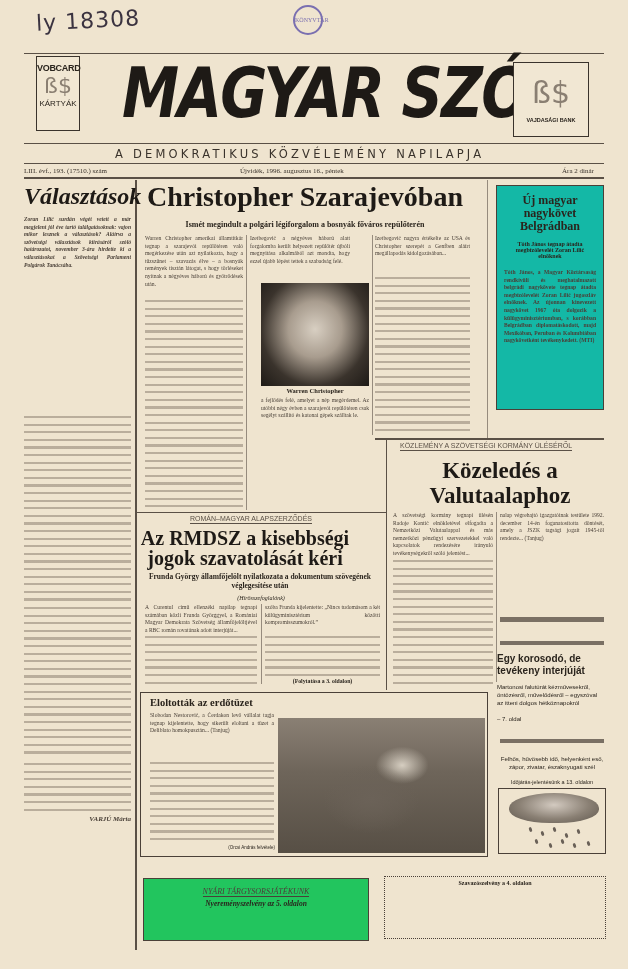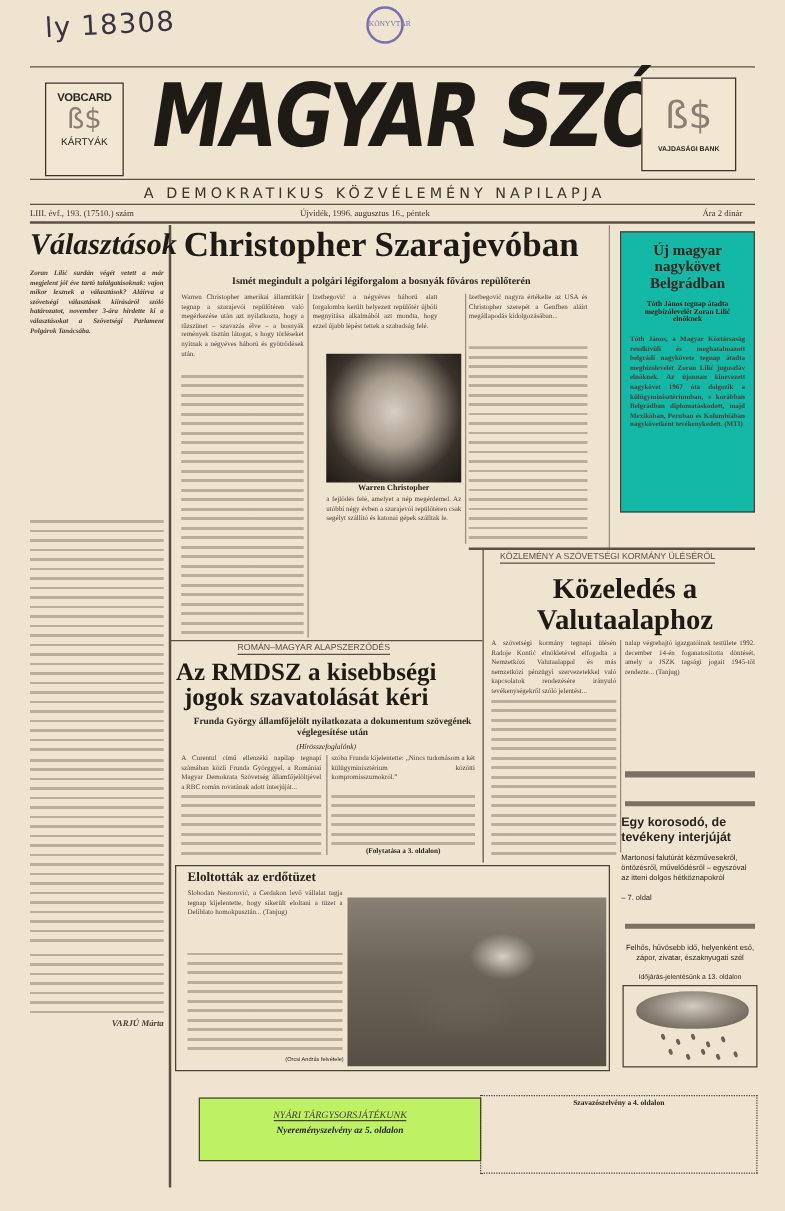--- a/index.html
+++ b/index.html
@@ -37,21 +37,21 @@
   .drops span { position: absolute; width: 3px; height: 5px; background: #6a6158; border-radius: 50%; transform: rotate(-20deg); }
 </style>
 </head>
 <body>
 
 <div class="abs hand" style="left:36px;top:8px;">ly 18308</div>
 <div class="abs stamp" style="left:293px;top:5px;"><span>KÖNYVTÁR</span></div>
 
 <div class="rule" style="left:24px;top:53px;width:580px;height:1px;"></div>
 
-<div class="abs logo-box" style="left:36px;top:66px;width:63px;height:75px;">
+<div class="abs logo-box" style="left:36px;top:56px;width:44px;height:75px;">
   <div class="sans-bold" style="font-size:9px;margin-top:6px;letter-spacing:-0.3px;">VOBCARD</div>
   <div style="font-family:'DejaVu Sans',sans-serif;font-size:22px;color:#8a7f72;line-height:26px;">ß$</div>
   <div style="font-family:'Liberation Sans',sans-serif;font-size:8px;">KÁRTYÁK</div>
 </div>
 
 <div class="abs masthead" style="left:122px;top:58px;width:500px;">MAGYAR SZÓ</div>
 
 <div class="abs logo-box" style="left:513px;top:62px;width:76px;height:75px;">
   <div style="font-family:'DejaVu Sans',sans-serif;font-size:30px;color:#8a7f72;line-height:48px;margin-top:6px;">ß$</div>
   <div class="sans-bold" style="font-size:5.5px;">VAJDASÁGI BANK</div>
@@ -103,21 +103,21 @@
 <div class="abs body-text" style="left:393px;top:512px;width:100px;height:150px;overflow:hidden;">A szövetségi kormány tegnapi ülésén Radoje Kontić elnökletével elfogadta a Nemzetközi Valutaalappal és más nemzetközi pénzügyi szervezetekkel való kapcsolatok rendezésére irányuló tevékenységekről szóló jelentést...</div>
 <div class="abs fill-lines" style="left:393px;top:560px;width:100px;height:125px;"></div>
 <div class="rule" style="left:496px;top:512px;width:0.8px;height:170px;opacity:.6"></div>
 <div class="abs body-text" style="left:500px;top:512px;width:104px;height:100px;overflow:hidden;">nalap végrehajtó igazgatóinak testülete 1992. december 14-én foganatosította döntését, amely a JSZK tagsági jogait 1945-től rendezte... (Tanjug)</div>
 <div class="abs" style="left:500px;top:617px;width:104px;height:5px;background:#7a7064;"></div>
 
 <div class="rule" style="left:136px;top:512px;width:250px;height:1px;"></div>
 <div class="rule" style="left:386px;top:440px;width:1px;height:250px;"></div>
 <div class="abs kicker" style="left:190px;top:515px;">ROMÁN–MAGYAR ALAPSZERZŐDÉS</div>
 <div class="abs headline-xl" style="left:120px;top:528px;width:250px;font-size:20px;line-height:20px;">Az RMDSZ a kisebbségi jogok szavatolását kéri</div>
-<div class="abs sub" style="left:145px;top:572px;width:230px;font-size:7.5px;margin-left:6px;">Frunda György államfőjelölt nyilatkozata a dokumentum szövegének véglegesítése után</div>
+<div class="abs sub" style="left:145px;top:572px;width:230px;font-size:7.5px;">Frunda György államfőjelölt nyilatkozata a dokumentum szövegének véglegesítése után</div>
 <div class="abs" style="left:136px;top:595px;width:250px;text-align:center;font-style:italic;font-size:6px;">(Hírösszefoglalónk)</div>
 <div class="abs body-text" style="left:145px;top:604px;width:112px;height:80px;overflow:hidden;">A Curentul című ellenzéki napilap tegnapi számában közli Frunda Györggyel, a Romániai Magyar Demokrata Szövetség államfőjelöltjével a RBC román rovatának adott interjúját...</div>
 <div class="abs fill-lines" style="left:145px;top:636px;width:112px;height:50px;"></div>
 <div class="rule" style="left:261px;top:604px;width:0.8px;height:80px;opacity:.6"></div>
 <div class="abs body-text" style="left:265px;top:604px;width:115px;height:30px;overflow:hidden;">szóba Frunda kijelentette: „Nincs tudomásom a két külügyminisztérium közötti kompromisszumokról.”</div>
 <div class="abs fill-lines" style="left:265px;top:636px;width:115px;height:40px;"></div>
 <div class="abs" style="left:265px;top:678px;width:115px;text-align:center;font-size:5.8px;font-weight:bold;">(Folytatása a 3. oldalon)</div>
 
 <div class="abs box" style="left:140px;top:692px;width:348px;height:165px;"></div>
 <div class="abs" style="left:150px;top:697px;width:125px;font-weight:bold;font-size:10.5px;">Eloltották az erdőtüzet</div>
@@ -143,20 +143,20 @@
       <span style="left:66px;top:44px"></span>
       <span style="left:78px;top:40px"></span>
     <span style="left:36px;top:50px"></span>
       <span style="left:50px;top:54px"></span>
       <span style="left:62px;top:50px"></span>
       <span style="left:74px;top:54px"></span>
       <span style="left:88px;top:52px"></span>
   </div>
 </div>
 
-<div class="abs box" style="left:159px;top:878px;width:226px;height:51px;background:#bef264;">
+<div class="abs box" style="left:143px;top:878px;width:226px;height:63px;background:#22c55e;">
   <div style="text-align:center;margin-top:8px;font-style:italic;font-size:8px;color:#4a4038;"><span style="border-bottom:1px solid #4a4038;">NYÁRI TÁRGYSORSJÁTÉKUNK</span></div>
   <div style="text-align:center;font-weight:bold;font-style:italic;font-size:7.5px;margin-top:3px;">Nyereményszelvény az 5. oldalon</div>
 </div>
 
 <div class="abs dotted" style="left:384px;top:876px;width:222px;height:63px;">
   <div style="text-align:center;font-weight:bold;font-size:6px;margin-top:3px;">Szavazószelvény a 4. oldalon</div>
 </div>
 
 </body></html>

